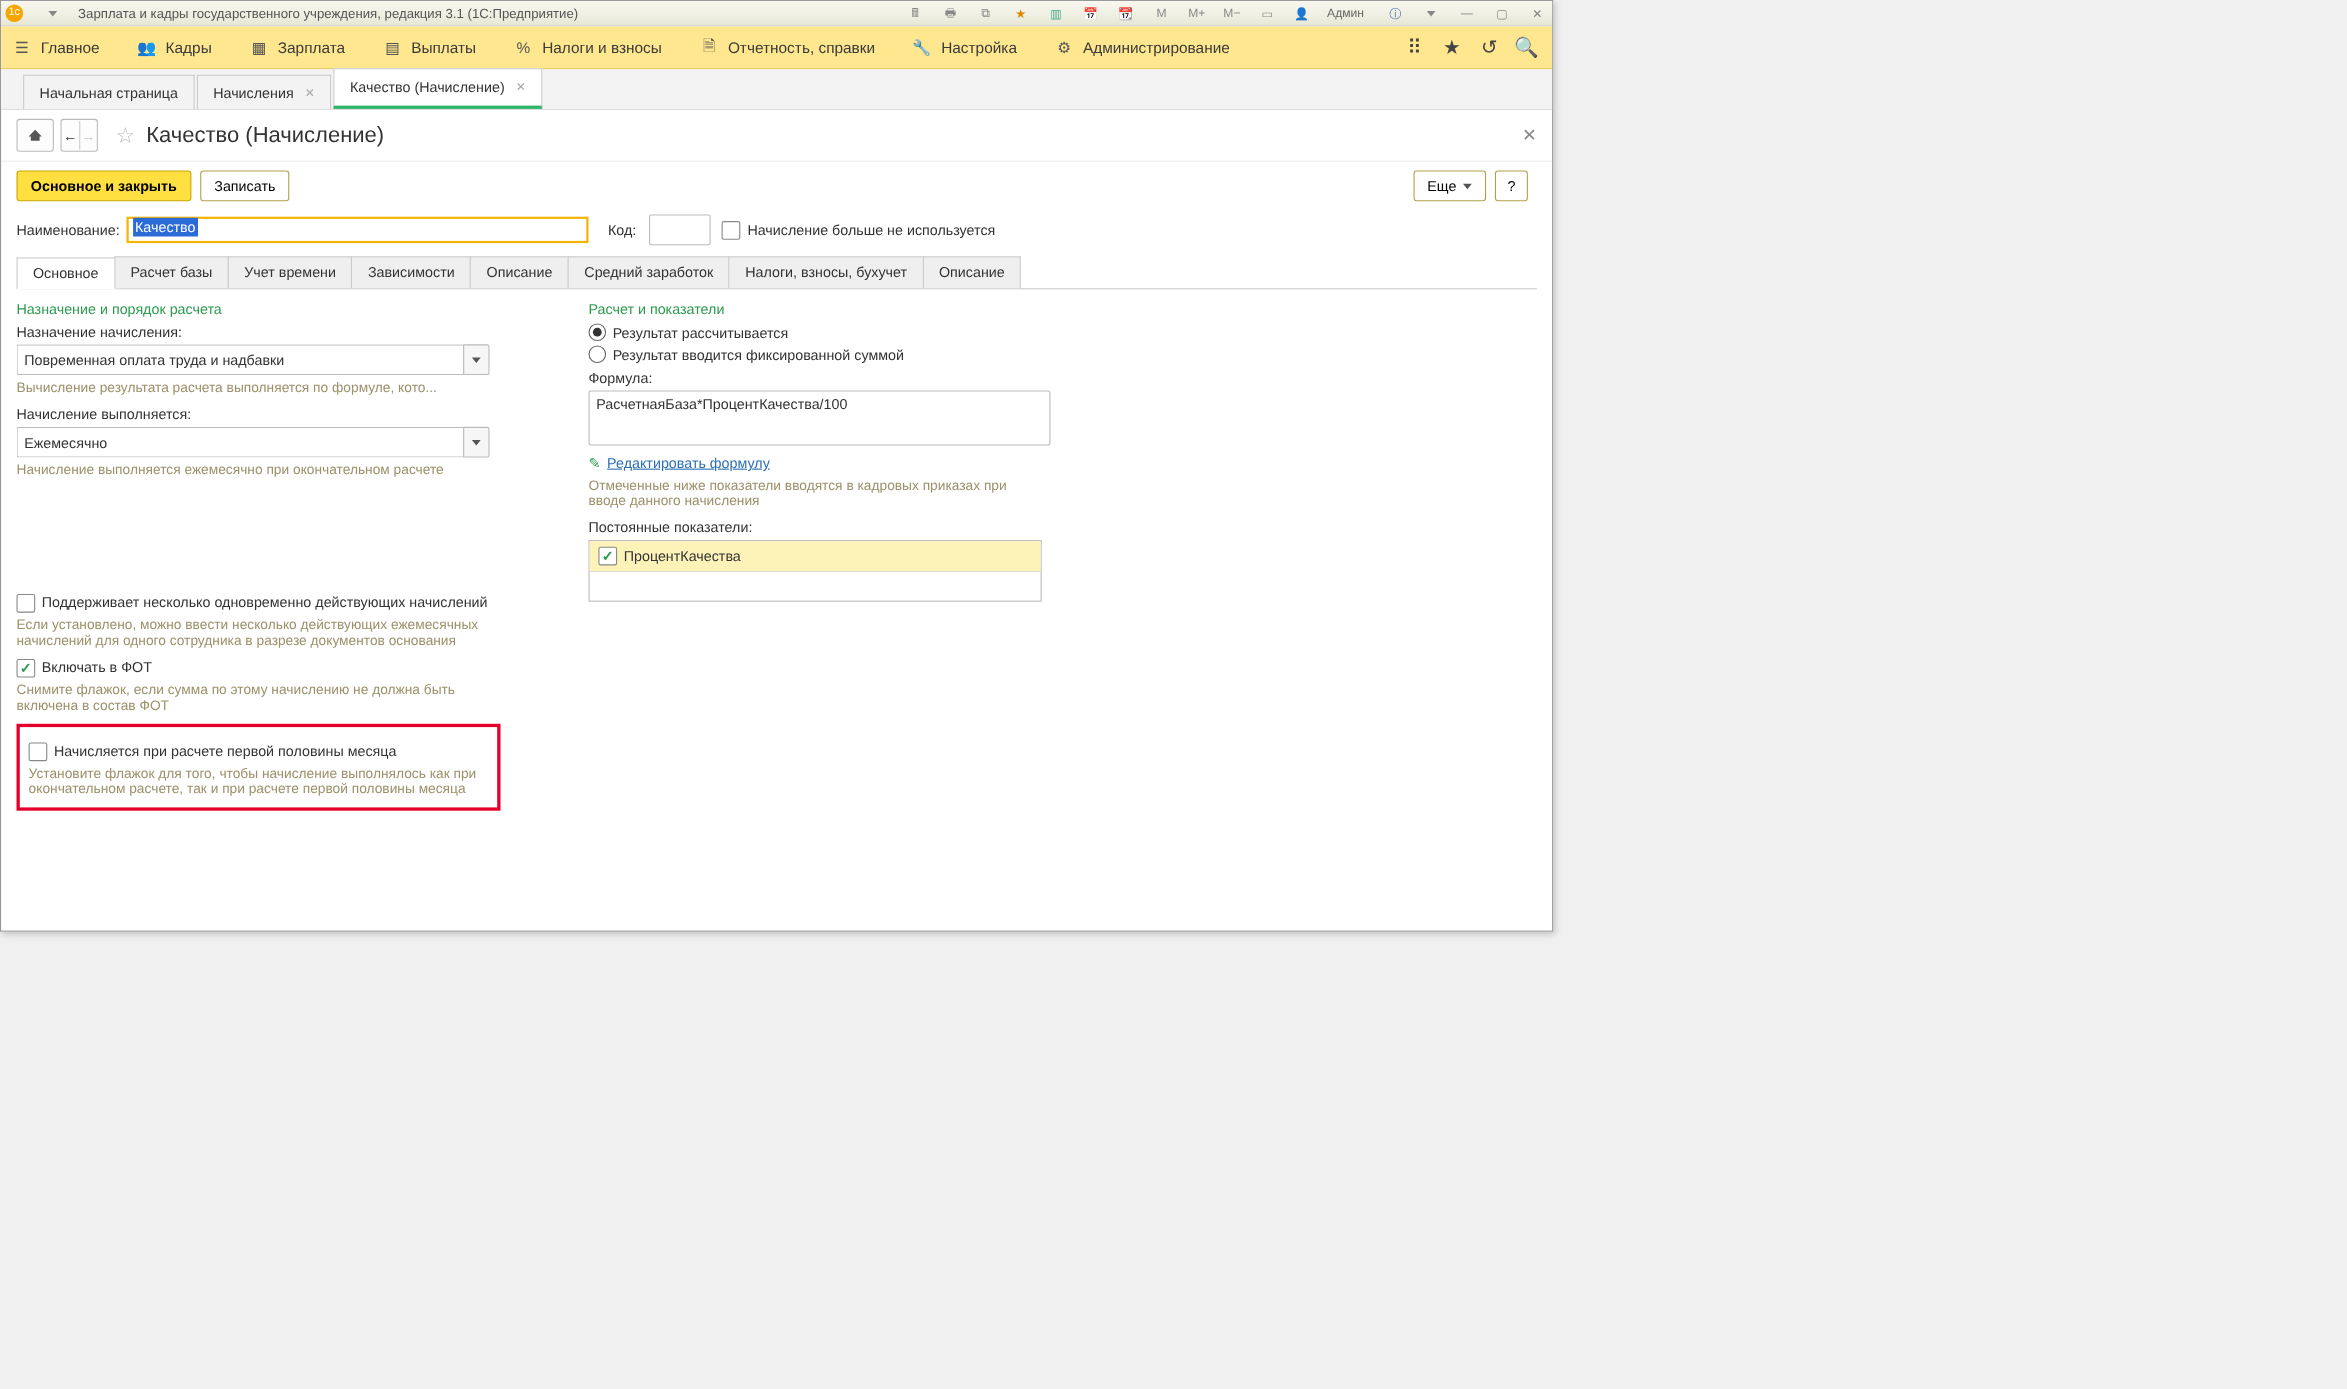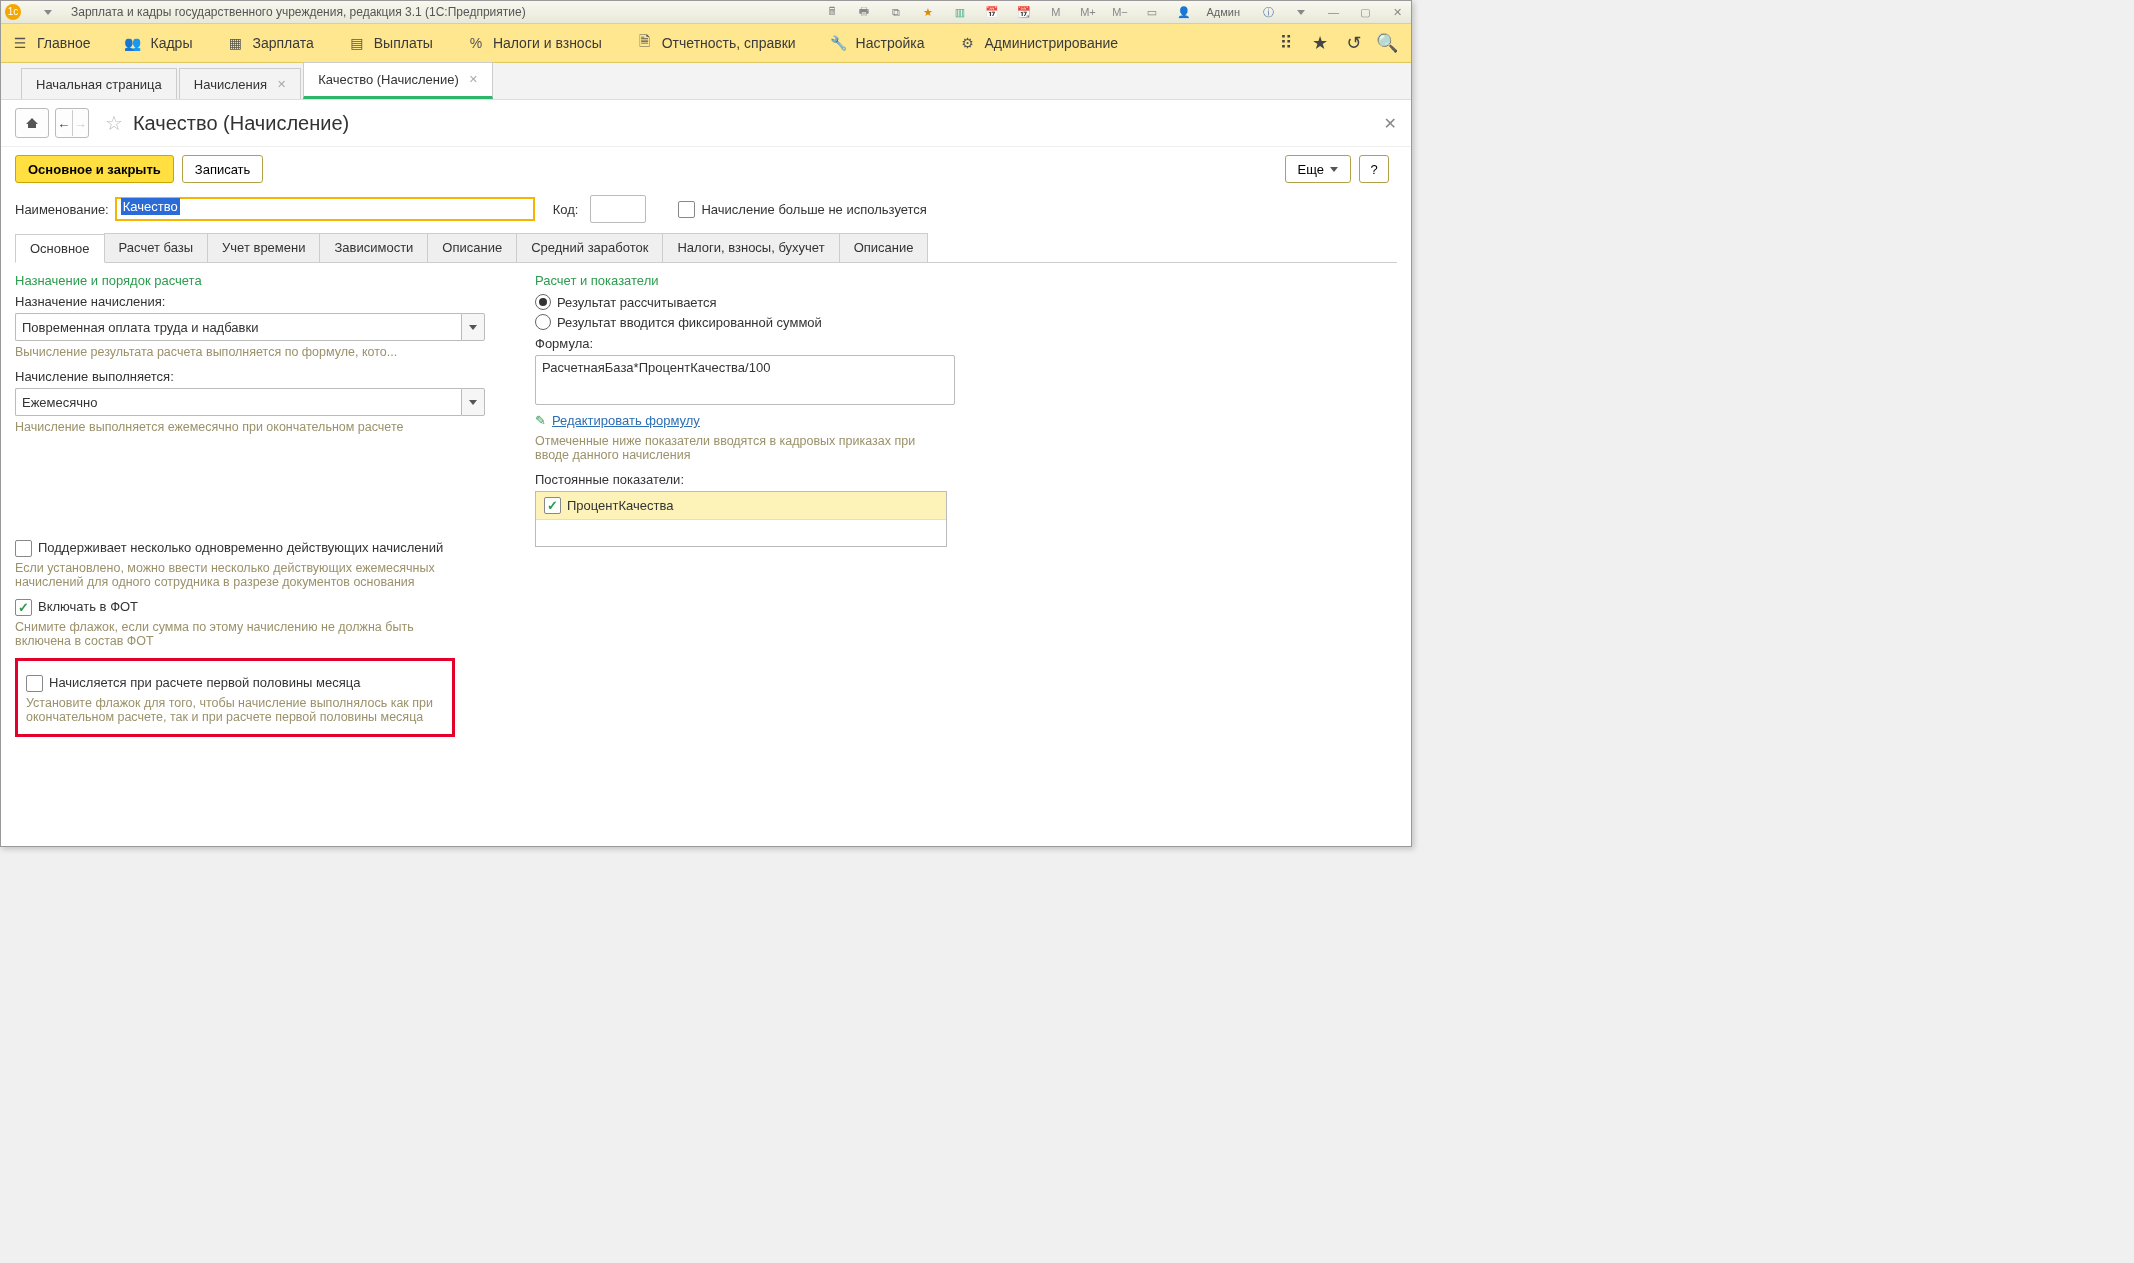--- a/index.html
+++ b/index.html
@@ -232,21 +232,21 @@
 }
 .fieldsrow .tinput .seltext{
   background:#2a6bd8;color:#fff;padding:1px 2px;
 }
 .fieldsrow .codein {
   height:24px;width:50px;
   border:1px solid #bbb;border-radius:2px;
   margin-left:6px;
 }
 .fieldsrow .chk {
-  margin-left:32px;
+  margin-left:10px;
   display:flex;align-items:center;
 }
 
 .subtabs {
   display:flex;
   border-bottom:1px solid #ccc;
   margin: 0 14px;
 }
 .subtabs .st {
   padding:6px 14px;
@@ -276,21 +276,21 @@
   font-size:13px;
   margin-bottom:6px;
 }
 .flabel {
   font-size:13px;
   color:#333;
   margin: 6px 0 4px;
 }
 .combo {
   display:flex;
-  width:470px;
+  width:430px;
   text-align:right;
 }
 .combo .cin{
   flex:1;
   height:26px;
   border:1px solid #bbb;
   border-right:none;
   border-radius:2px 0 0 2px;
   padding:0 6px;
   font-size:13px;

